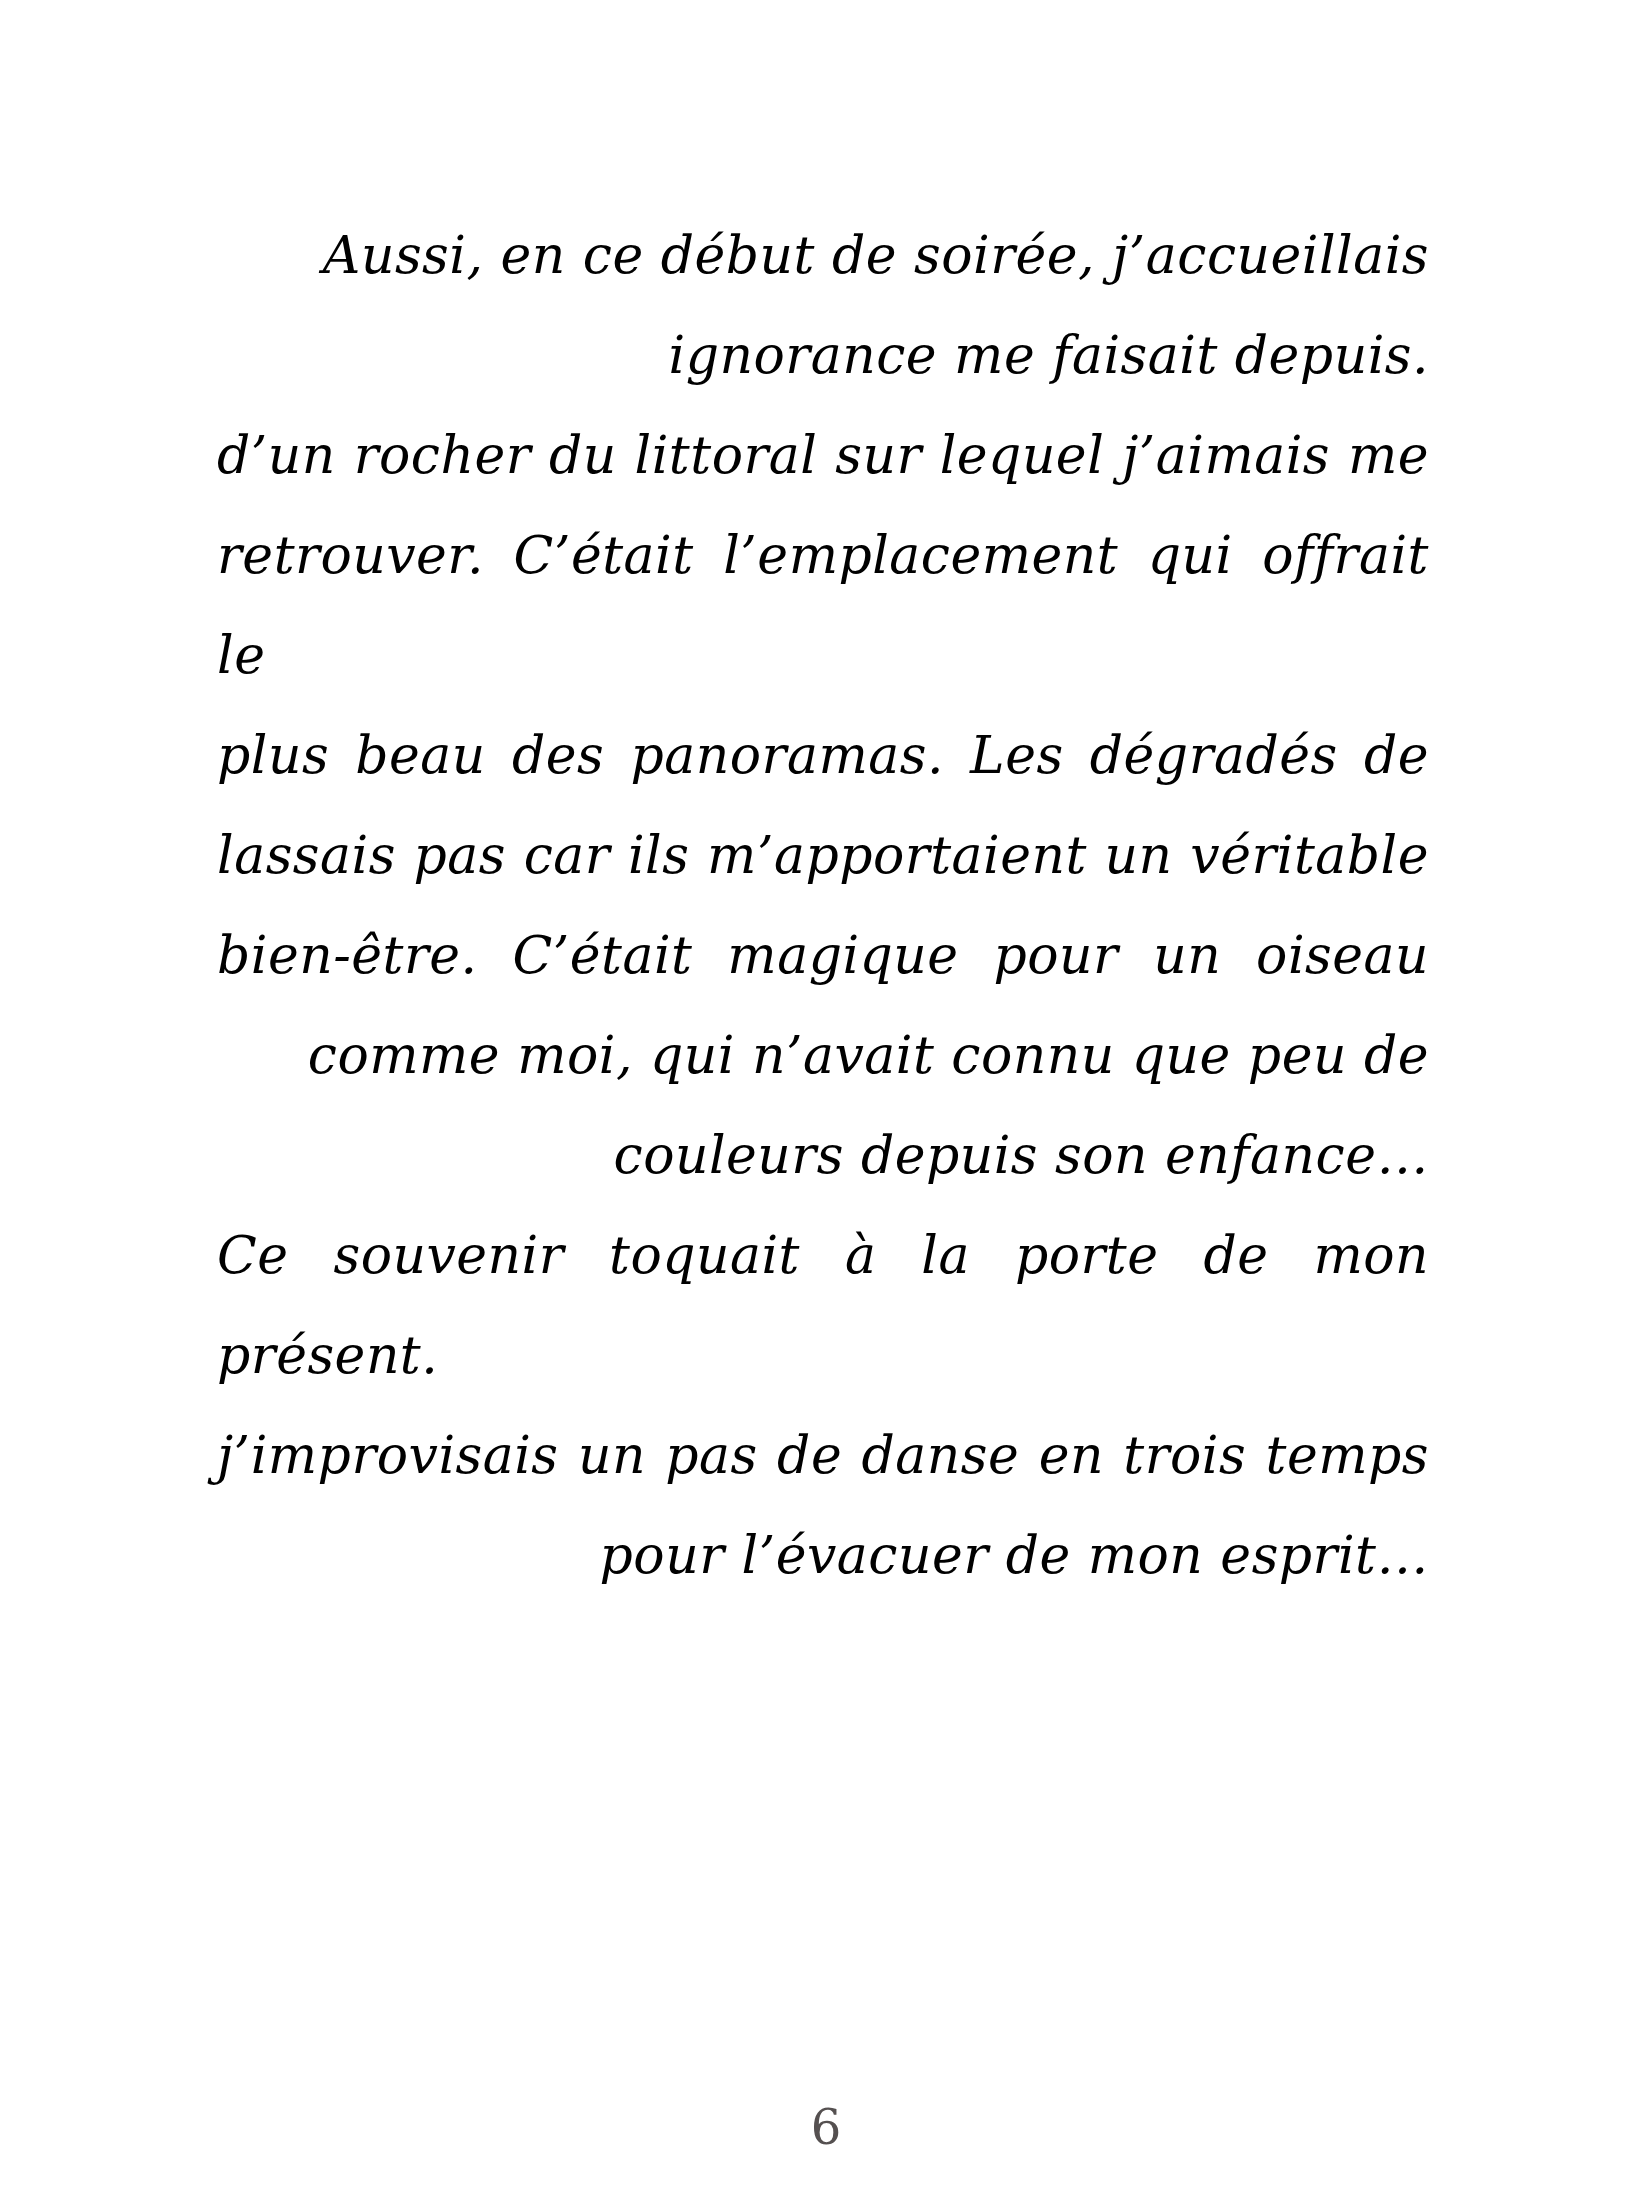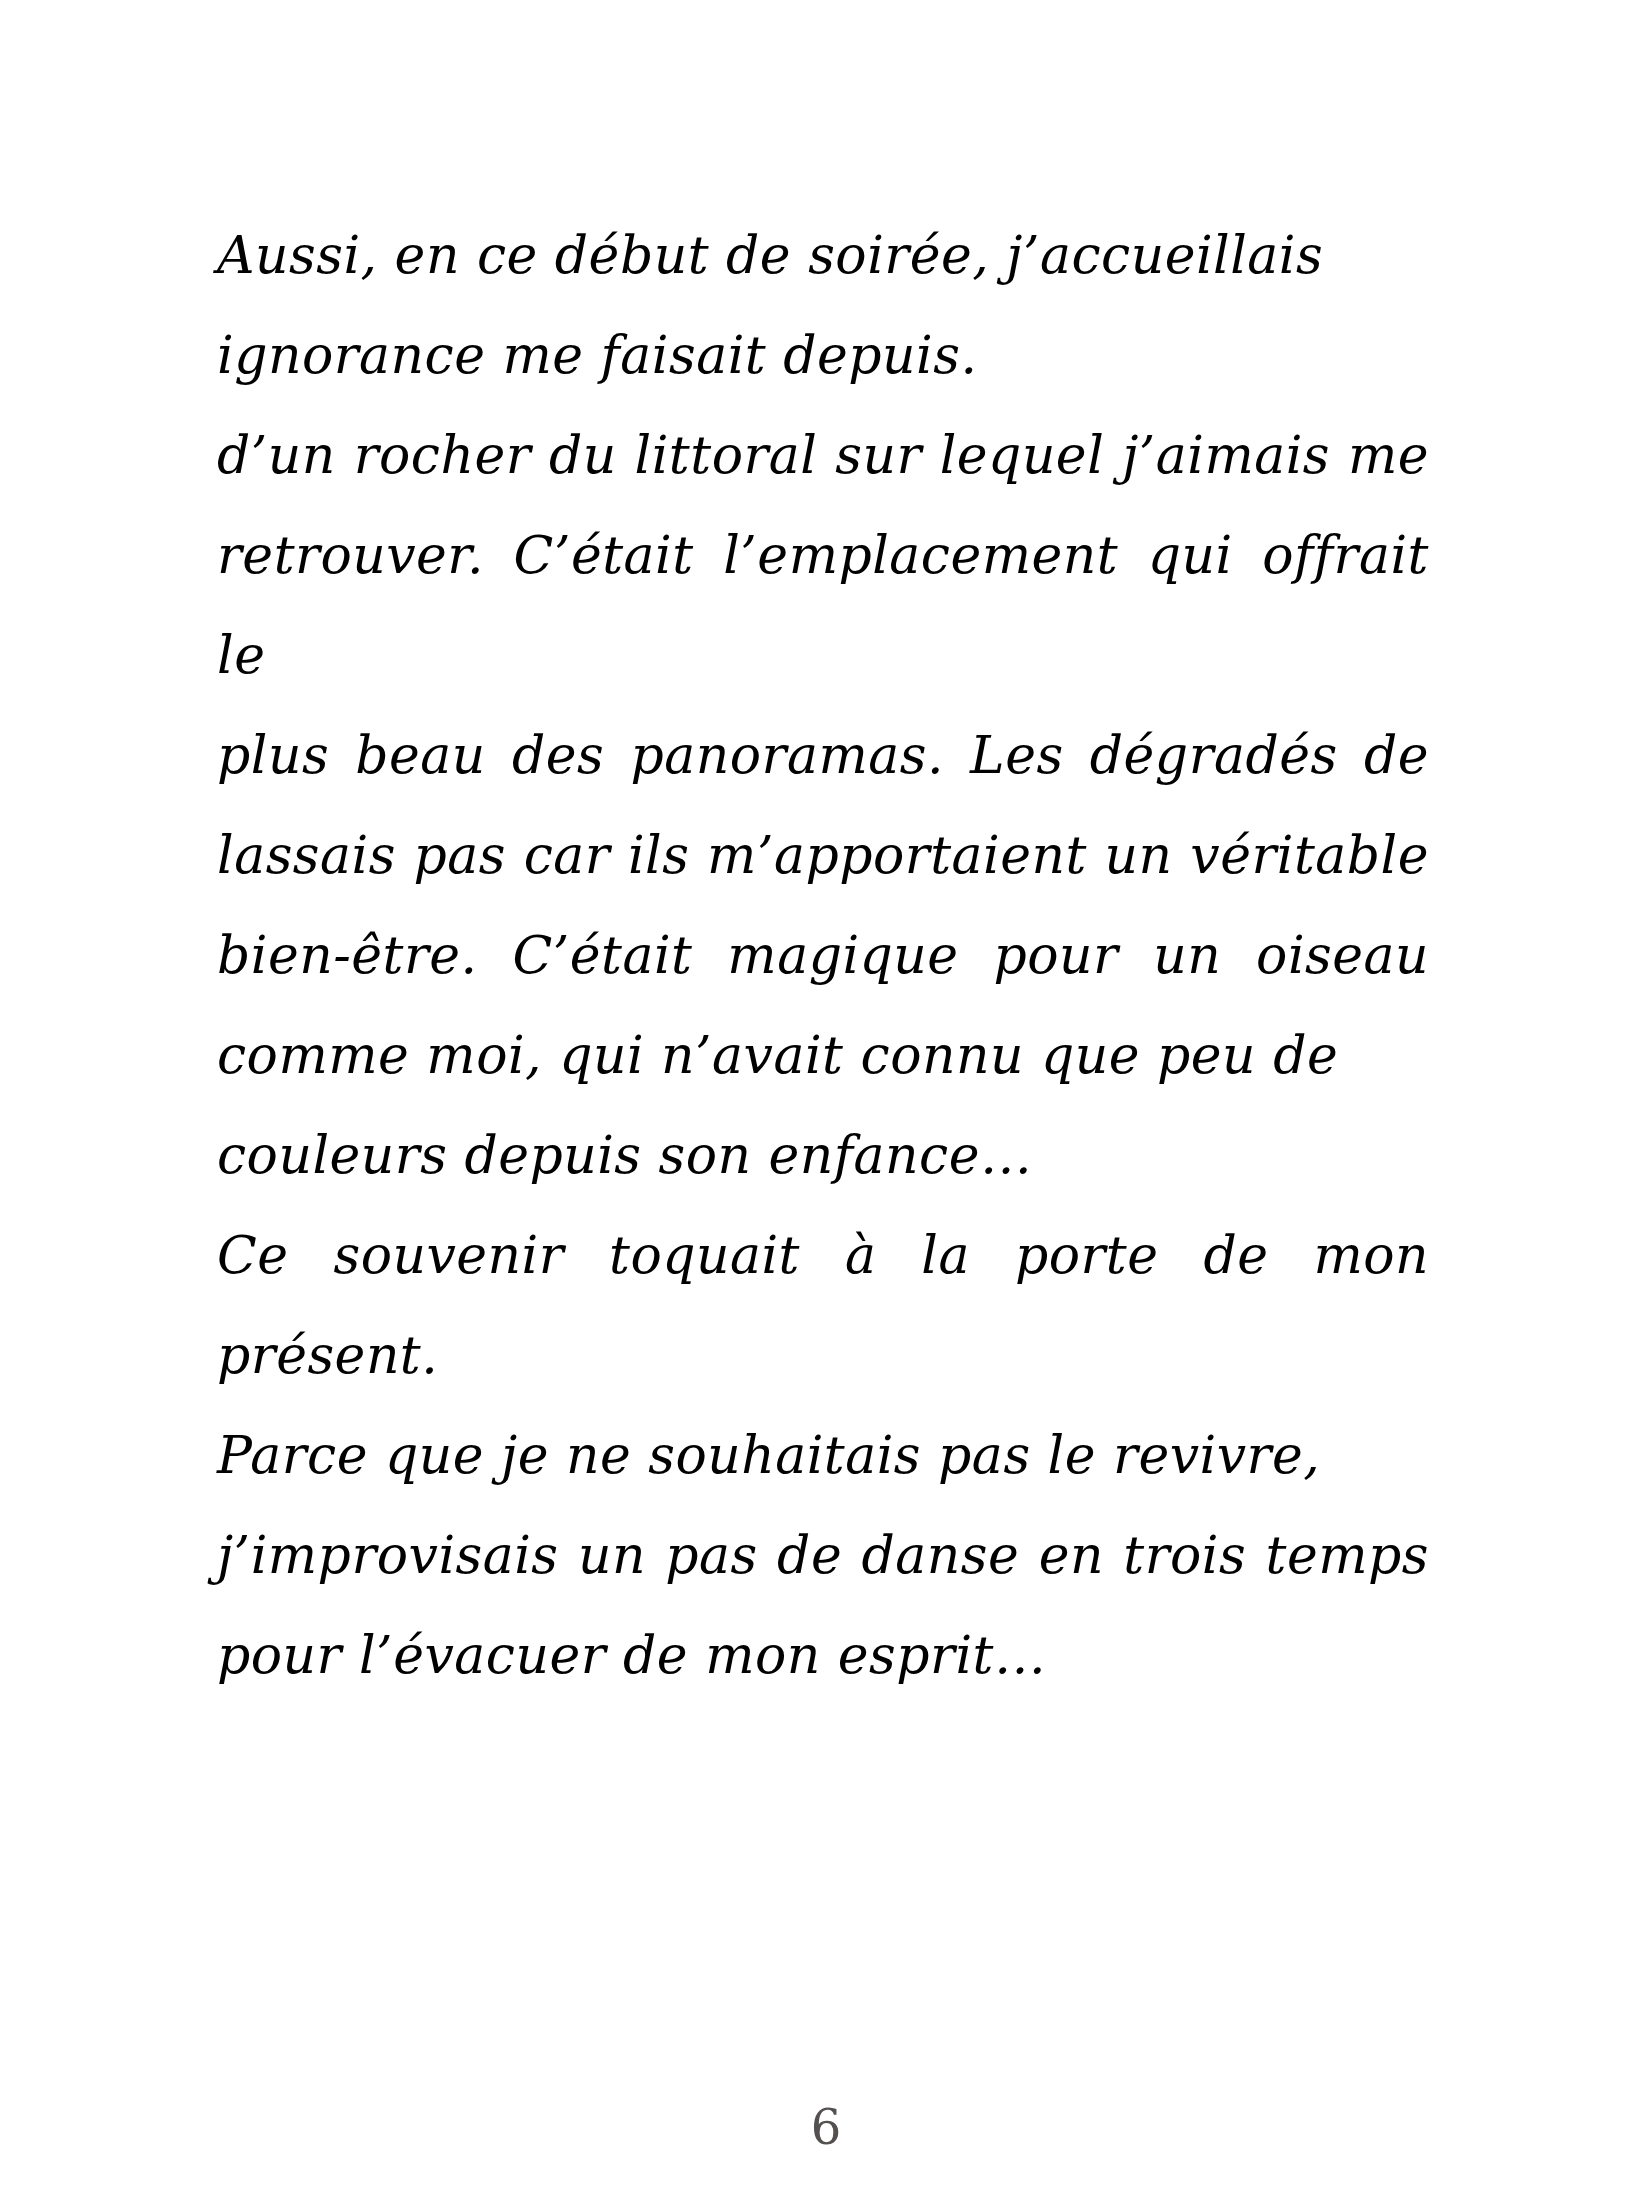--- a/index.html
+++ b/index.html
@@ -21,21 +21,21 @@
     top: 205px;
     width: 1212px;
     color: #000000;
     font-size: 52px;
     font-style: italic;
     line-height: 100px;
     letter-spacing: 0.5px;
   }
   .line {
     white-space: nowrap;
-    text-align: left;
+    text-align: right;
   }
   
   .line.jl {
     white-space: normal;
     text-align: justify;
     text-align-last: justify;
   }
   .folio {
     position: absolute;
     left: 0;
@@ -55,21 +55,20 @@
     <div class="line">Aussi, en ce début de soirée, j’accueillais</div>
     <div class="line">ignorance me faisait depuis.</div>
     <div class="line jl">d’un rocher du littoral sur lequel j’aimais me</div>
     <div class="line jl">retrouver. C’était l’emplacement qui offrait le</div>
     <div class="line jl">plus beau des panoramas. Les dégradés de</div>
     <div class="line jl">lassais pas car ils m’apportaient un véritable</div>
     <div class="line jl">bien-être. C’était magique pour un oiseau</div>
     <div class="line">comme moi, qui n’avait connu que peu de</div>
     <div class="line">couleurs depuis son enfance…</div>
     <div class="line jl">Ce souvenir toquait à la porte de mon présent.</div>
-    <div class="line">Parce que je ne souhaitais pas le revivre,</div>
     <div class="line jl">j’improvisais un pas de danse en trois temps</div>
     <div class="line">pour l’évacuer de mon esprit…</div>
 
   </div>
 
   <div class="folio">6</div>
 </div>
 
 
 </body></html>

